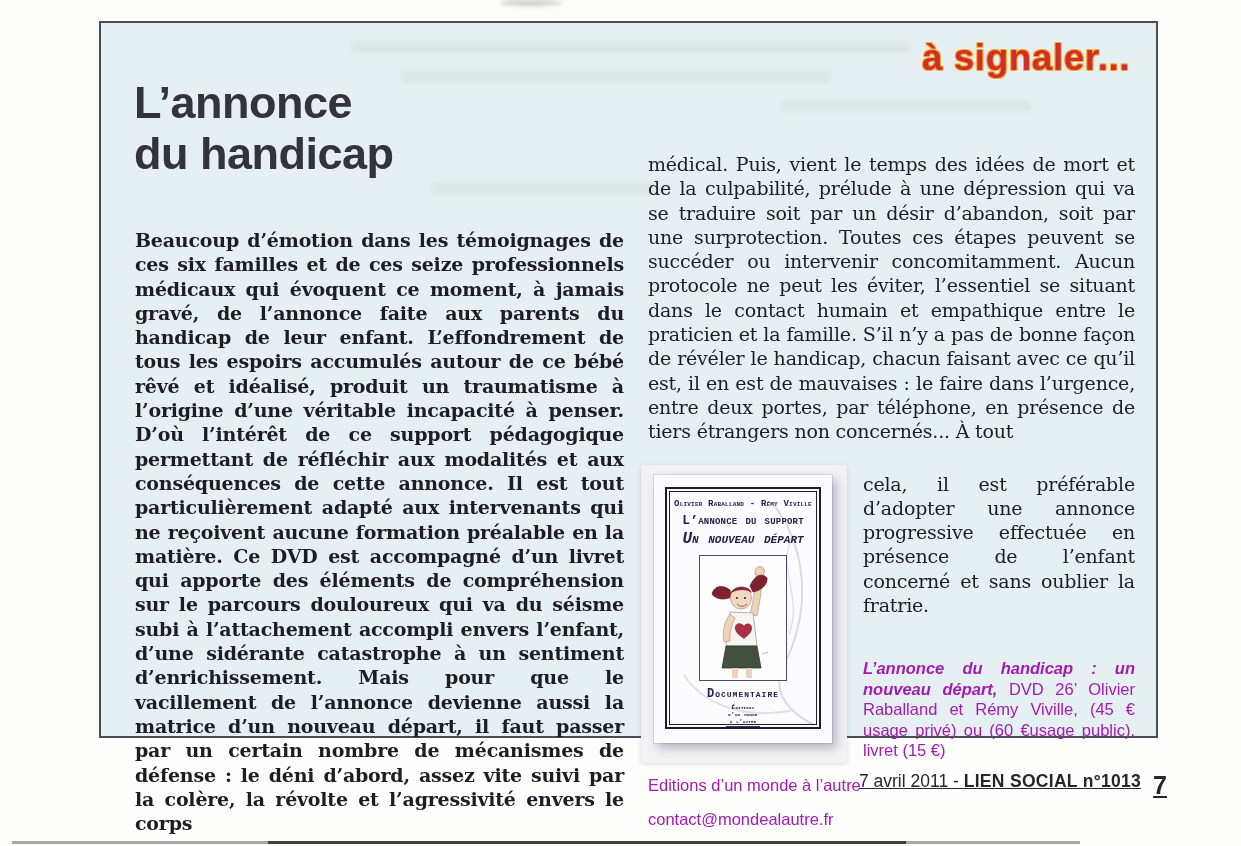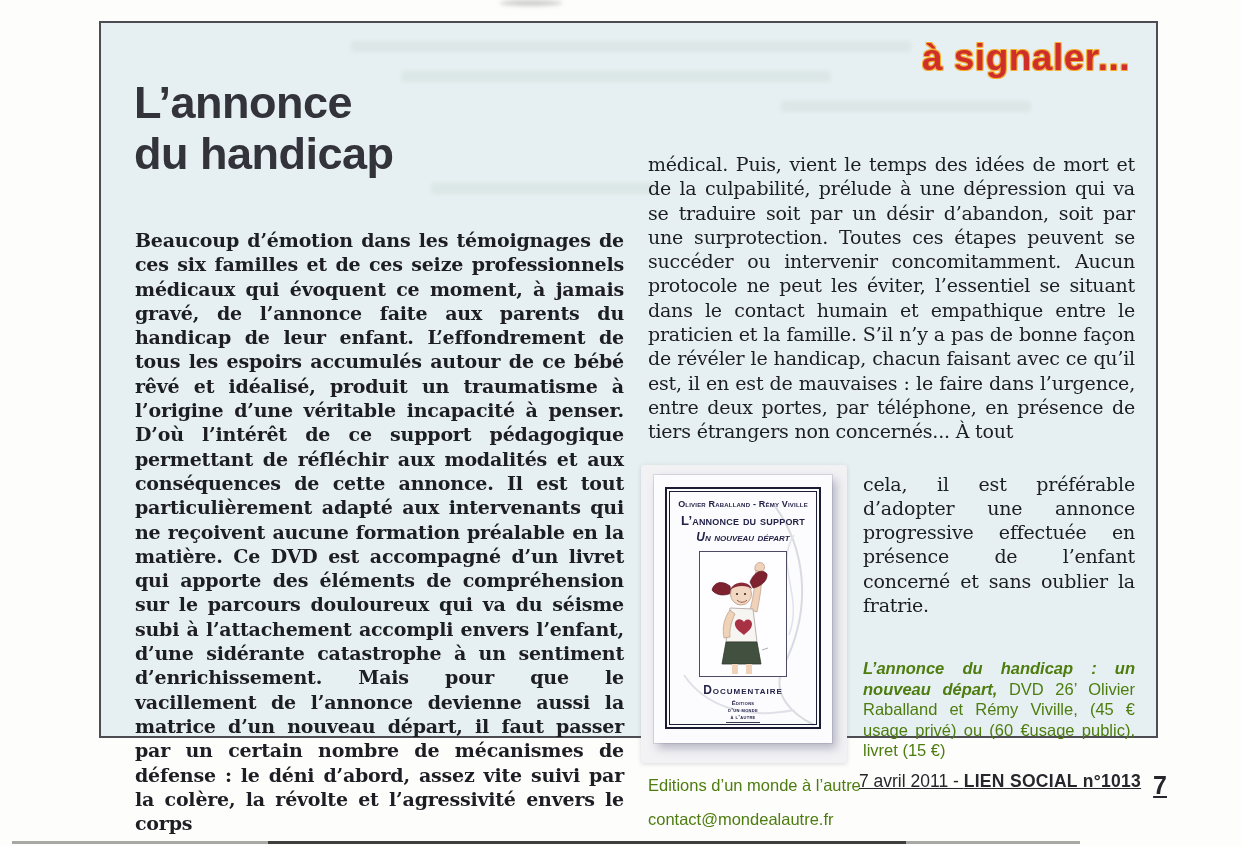--- a/index.html
+++ b/index.html
@@ -42,57 +42,58 @@
     float:left; width:206px; height:298px;
     margin:0 16px 6px -7px;
     background:#f2f1f4; border-radius:3px;
     position:relative;
     box-shadow:0 1px 4px rgba(130,130,155,.28);
   }
   .cover-card {
     position:absolute; left:13px; top:10px; width:178px; height:268px;
     background:#fcfbfd;
     box-shadow:4px 5px 9px rgba(105,105,135,.45), 0 0 0 1px rgba(195,195,210,.55);
+    font-family:Liberation Mono, monospace;
   }
   .cover-sketch { position:absolute; inset:0; }
   .cover-frame {
     position:absolute; left:11px; top:12px; right:11px; bottom:14px;
     border:2px solid #1b1b33;
   }
   .cover-frame-inner {
     position:absolute; inset:2px; border:1px solid #1b1b33;
     text-align:center; color:#23234a; padding-top:7px;
   }
   .cover-authors {
     font-size:9px; font-weight:bold; font-variant:small-caps;
     letter-spacing:.2px; color:#23234a;
   }
   .cover-title {
     font-size:13px; font-weight:bold; font-variant:small-caps;
     margin-top:4px; letter-spacing:.2px;
   }
   .cover-subtitle {
-    font-size:12px; font-weight:bold; font-style:italic;
+    font-size:16px; font-weight:bold; font-style:italic;
     font-variant:small-caps; margin-top:2px;
   }
   .cover-ill {
     width:88px; height:126px; margin:7px auto 6px;
     border:1px solid #4c4c64; background:#fefdff; position:relative;
   }
   .cover-genre {
     font-size:12px; font-weight:bold; font-variant:small-caps; letter-spacing:1px;
   }
   .cover-pub {
     display:inline-block; margin-top:3px; font-size:6px; line-height:1.2;
     font-weight:bold; font-variant:small-caps; letter-spacing:.3px;
     border-bottom:1px solid #3a3a50; padding:0 2px 1px;
   }
   
   .caption {
-    margin-top:41px; font-size:16.5px; line-height:20.5px; color:#4d7c0f;
+    margin-top:41px; font-size:16.5px; line-height:20.5px; color:#a21caf;
   }
   .caption-main { text-align:justify; }
   .caption-bold { font-weight:bold; font-style:italic; }
   .caption-line { margin-top:14px; }
   
   .footer {
     position:absolute; top:771px; right:74px;
     display:flex; align-items:flex-start;
     font-size:17.5px; color:#26262c;text-decoration:underline;
   }

